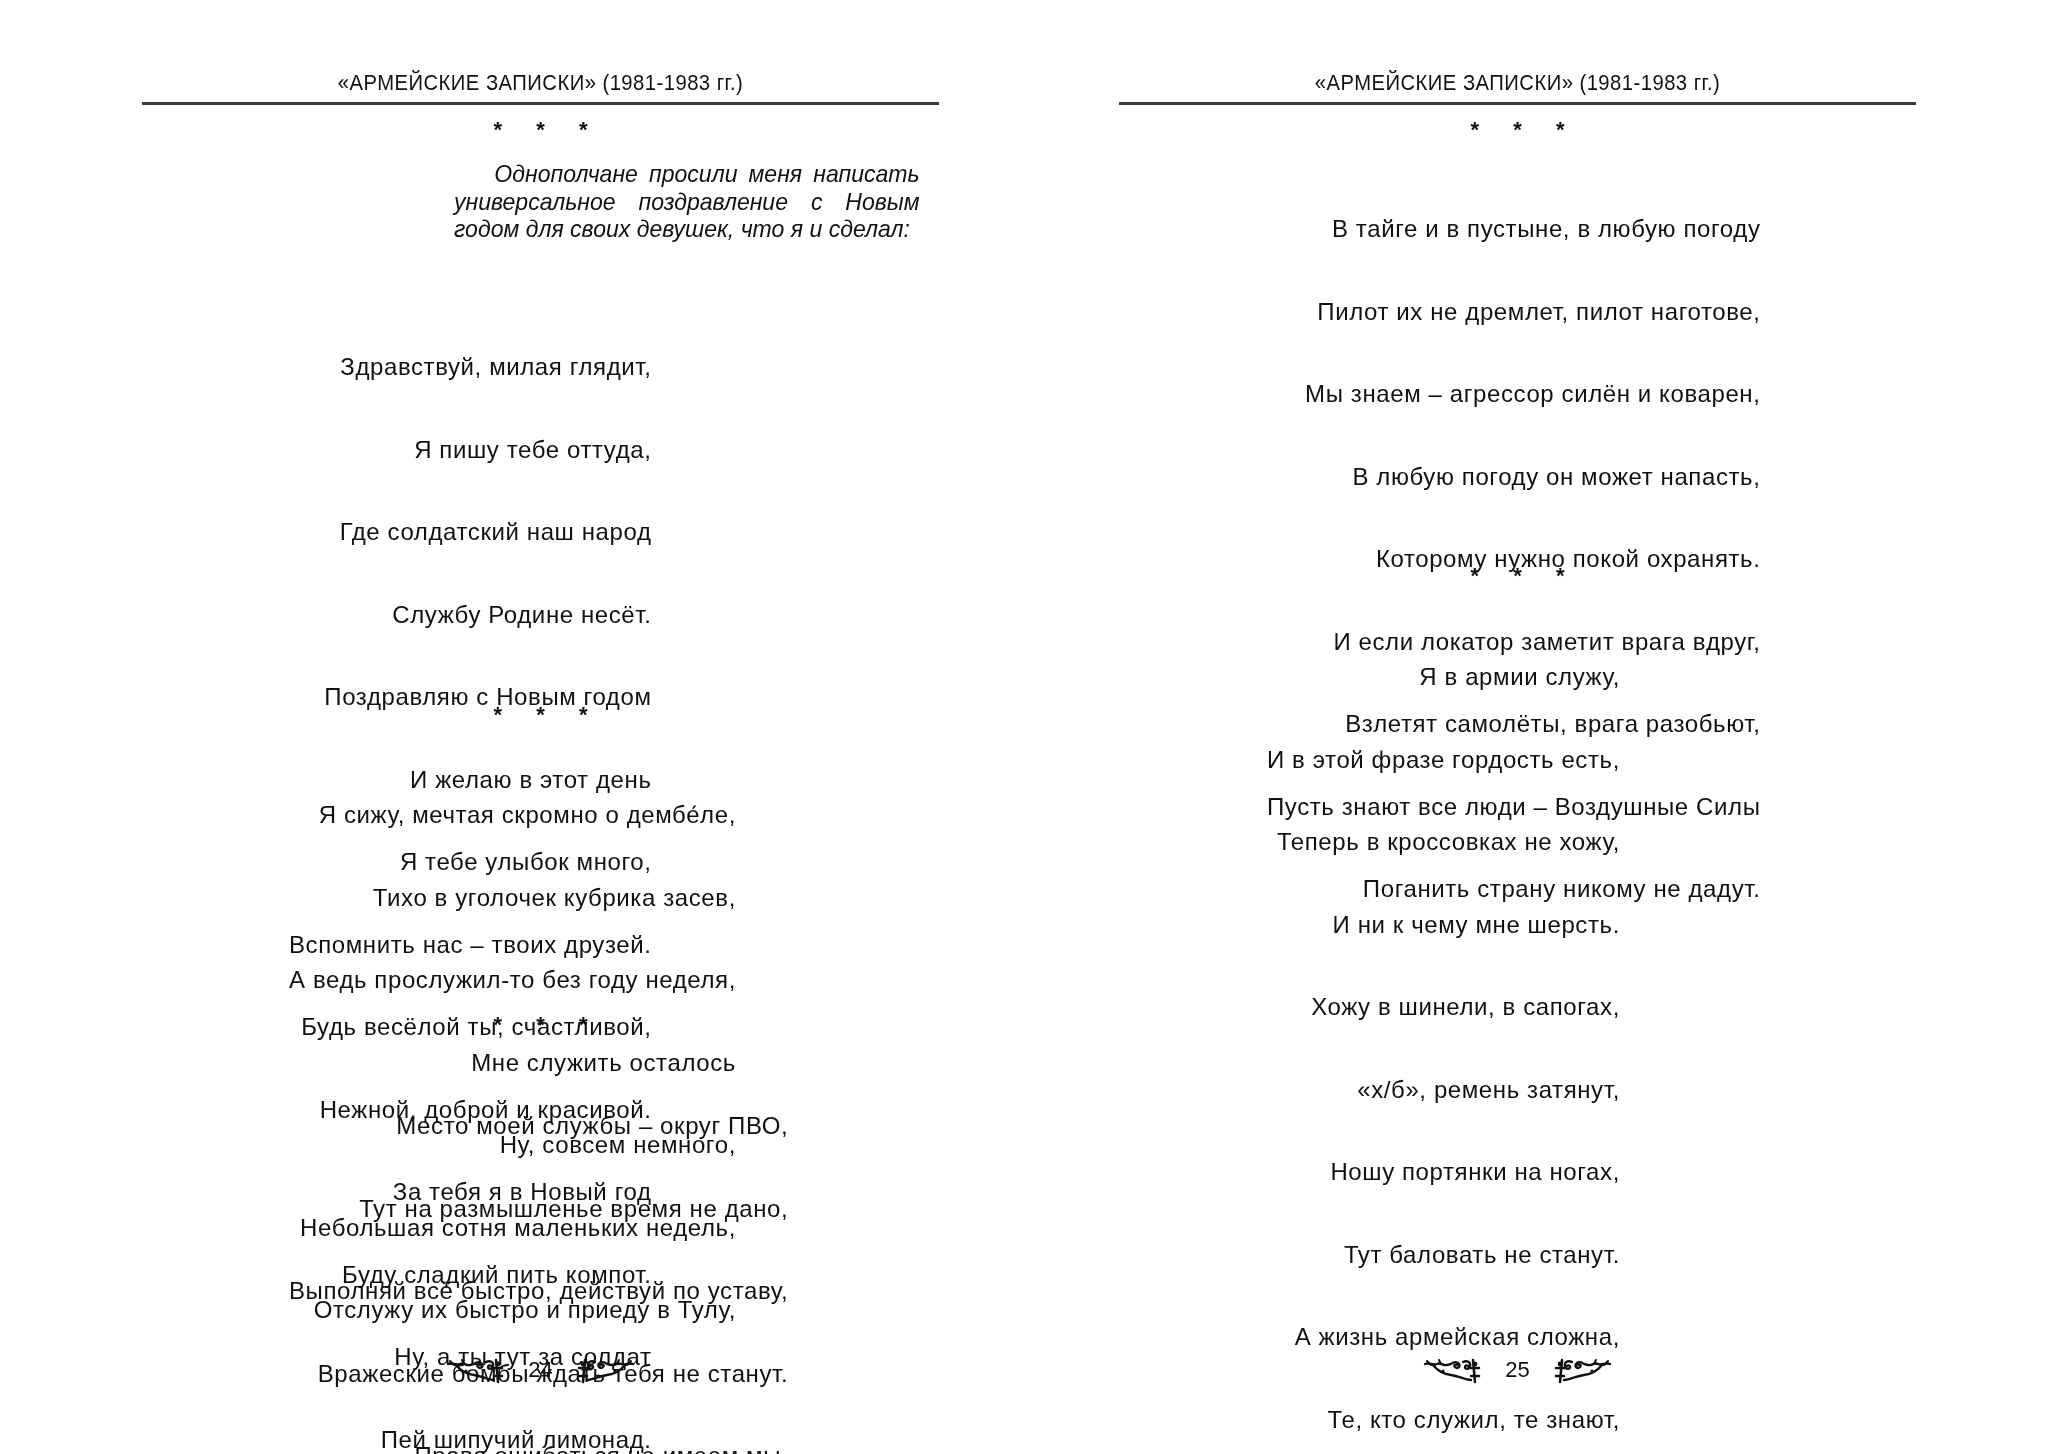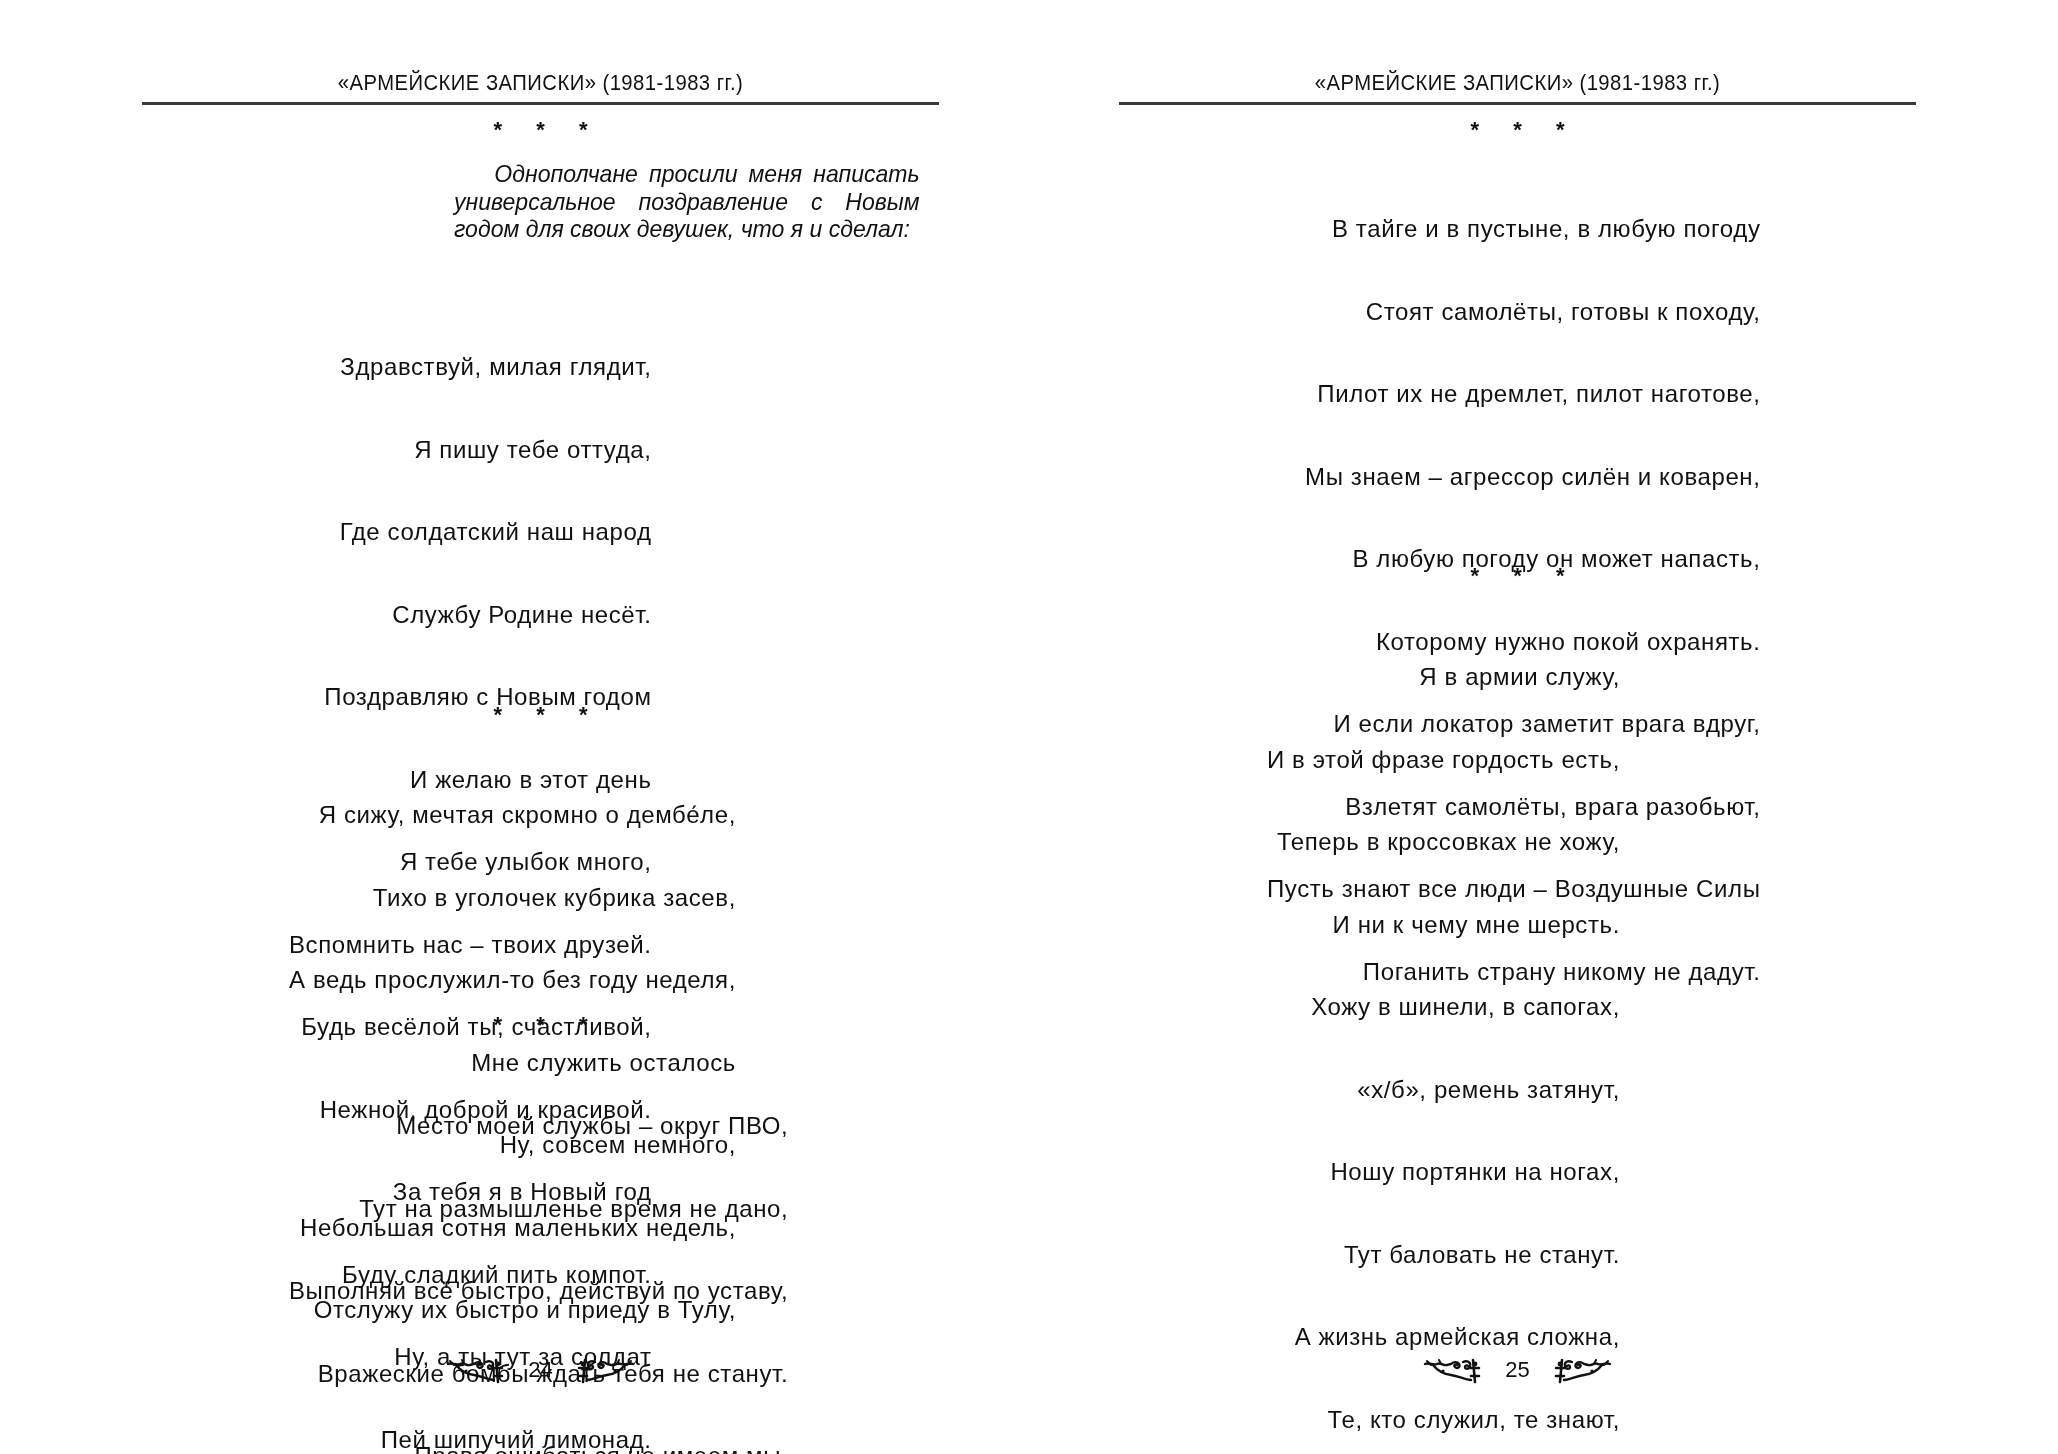--- a/index.html
+++ b/index.html
@@ -189,21 +189,20 @@
 </div>
 
 <div class="page right">
   <div class="running-head">«АРМЕЙСКИЕ ЗАПИСКИ» (1981-1983 гг.)</div>
   <div class="head-rule"></div>
 
   <div class="stars" style="top:117px;">* * *</div>
 
   <div class="poem" style="left:148px; top:160px;">
     <span class="line">В тайге и в пустыне, в любую погоду</span>
-    <span class="line">Стоят самолёты, готовы к походу,</span>
     <span class="line">Пилот их не дремлет, пилот наготове,</span>
     <span class="line">Мы знаем – агрессор силён и коварен,</span>
     <span class="line">В любую погоду он может напасть,</span>
     <span class="line">Которому нужно покой охранять.</span>
     <span class="line">И если локатор заметит врага вдруг,</span>
     <span class="line">Взлетят самолёты, врага разобьют,</span>
     <span class="line">Пусть знают все люди – Воздушные Силы</span>
     <span class="line">Поганить страну никому не дадут.</span>
   </div>
 

